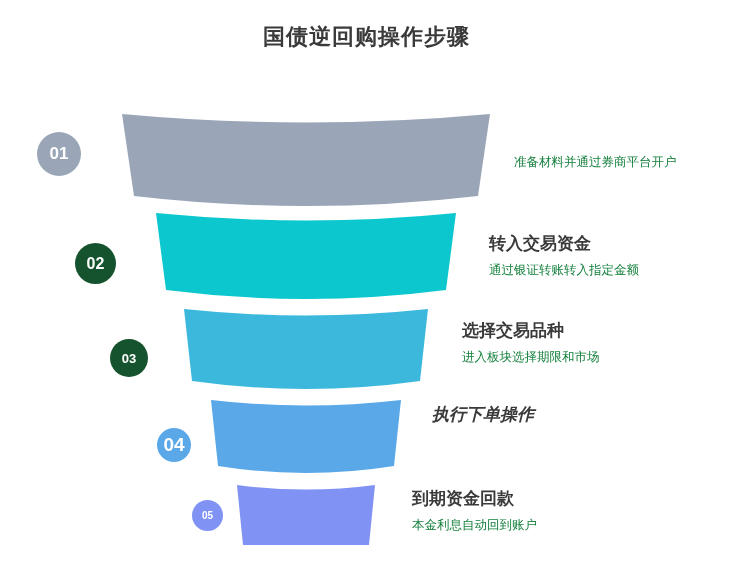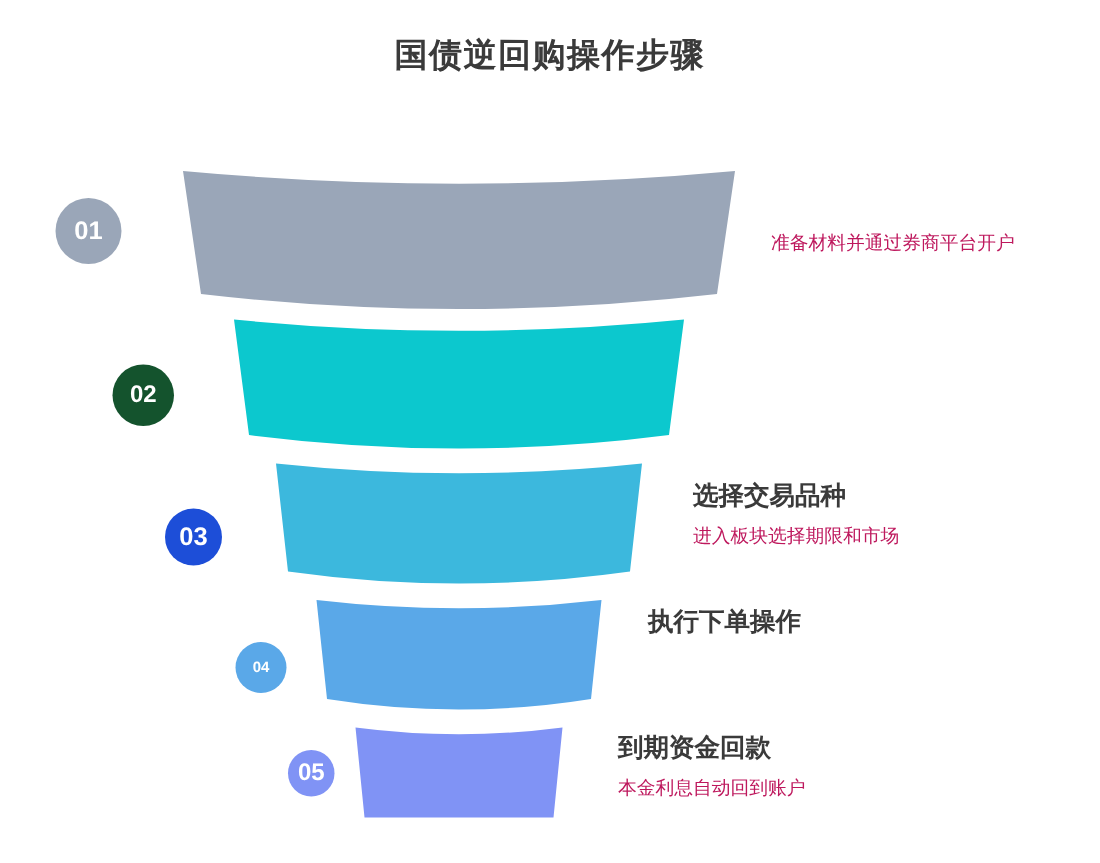--- a/index.html
+++ b/index.html
@@ -52,21 +52,21 @@
   }
   .step-label .lbl-title {
     font-size: 17px;
     font-weight: bold;
     color: #3a3a3a;
     white-space: nowrap;
     line-height: 1.3;
   }
   .step-label .lbl-desc {
     font-size: 12.5px;
-    color: #be185d;
+    color: #15803d;
     white-space: nowrap;
     line-height: 1.3;
     margin-top: 7px;
   }
 </style>
 </head>
 <body>
 
 <div>
 
@@ -108,43 +108,47 @@
     </svg>
 
     <div class="step-badge" style="left:37px; top:132px; width:44px; height:44px; background:#9aa6b8; font-size:17px;">
       <span>01</span>
     </div>
 
     <div class="step-badge" style="left:75px; top:243px; width:41px; height:41px; background:#14532d; font-size:16px;">
       <span>02</span>
     </div>
 
-    <div class="step-badge" style="left:110px; top:339px; width:38px; height:38px; background:#1d4ed8; font-size:17px;">
+    <div class="step-badge" style="left:110px; top:339px; width:38px; height:38px; background:#14532d; font-size:13px;">
       <span>03</span>
     </div>
 
-    <div class="step-badge" style="left:157px; top:428px; width:34px; height:34px; background:#5aa8e8; font-size:10px;">
+    <div class="step-badge" style="left:157px; top:428px; width:34px; height:34px; background:#5aa8e8; font-size:19px;">
       <span>04</span>
     </div>
 
-    <div class="step-badge" style="left:192px; top:500px; width:31px; height:31px; background:#8093f5; font-size:16px;">
+    <div class="step-badge" style="left:192px; top:500px; width:31px; height:31px; background:#8093f5; font-size:10px;">
       <span>05</span>
     </div>
 
     <div class="step-label" style="left:514px; top:147px;">
       <div class="lbl-desc">准备材料并通过券商平台开户</div>
     </div>
 
+    <div class="step-label" style="left:489px; top:233px;">
+      <div class="lbl-title">转入交易资金</div>
+      <div class="lbl-desc">通过银证转账转入指定金额</div>
+    </div>
 
     <div class="step-label" style="left:462px; top:320px;">
       <div class="lbl-title">选择交易品种</div>
       <div class="lbl-desc">进入板块选择期限和市场</div>
     </div>
 
-    <div class="step-label" style="left:432px; top:404px;">
+    <div class="step-label" style="left:432px; top:404px;font-style:italic;">
       <div class="lbl-title">执行下单操作</div>
     </div>
 
     <div class="step-label" style="left:412px; top:488px;">
       <div class="lbl-title">到期资金回款</div>
       <div class="lbl-desc">本金利息自动回到账户</div>
     </div>
 
   </div>
 </div>

